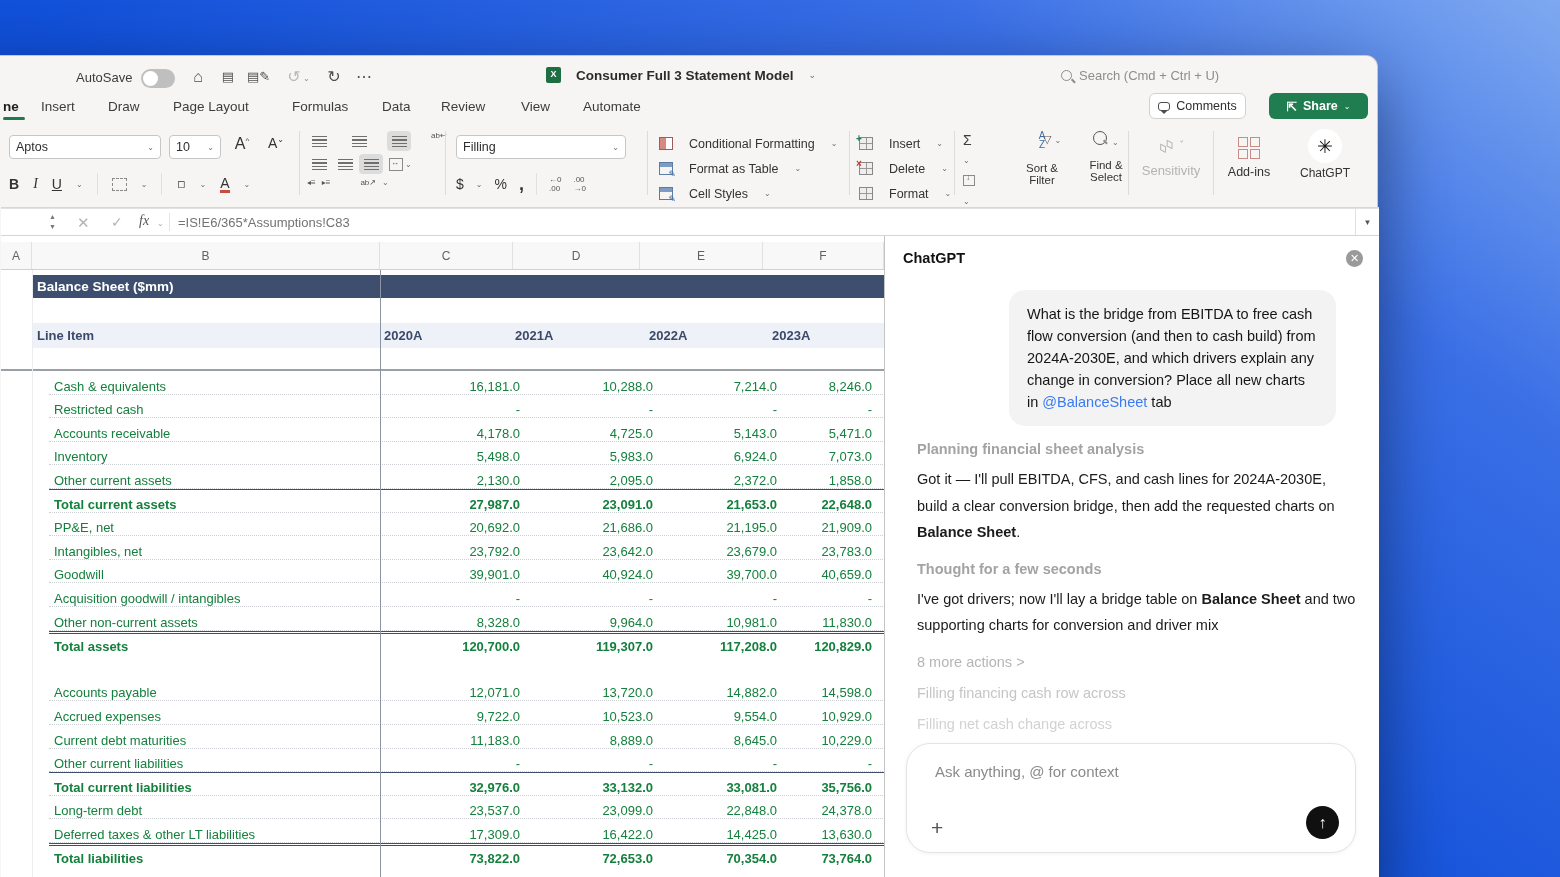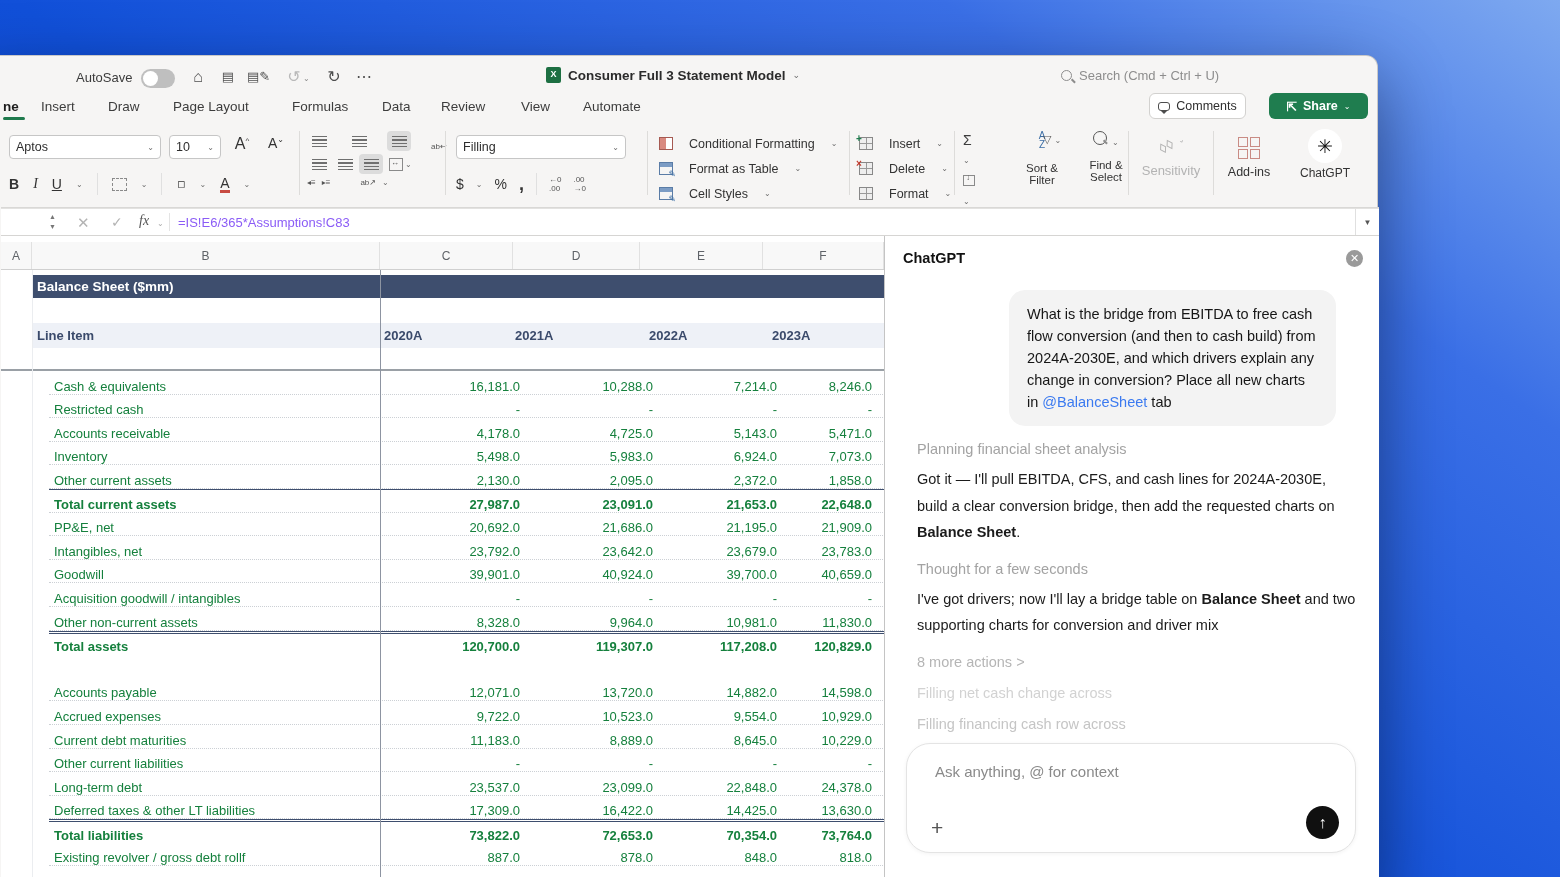--- a/index.html
+++ b/index.html
@@ -12,21 +12,21 @@
   .win-inner { position:absolute; left:40px; top:0; width:1378px; height:840px; overflow:hidden; }
 
   
   .titlebar { position:relative; height:40px;text-decoration:underline; }
   .autosave-label { position:absolute; left:75px; top:14px; font-size:13px; color:#3c3c3c; }
   .toggle { position:absolute; left:140px; top:13px; width:34px; height:19px; background:#bfbfbf; border-radius:10px; }
   .toggle .knob { position:absolute; left:2px; top:2px; width:15px; height:15px; background:#fff; border-radius:50%; }
   .tb-icon { position:absolute; top:11px; width:22px; height:20px; color:#4e4e4e; font-size:16px; line-height:20px; text-align:center; }
   .tb-icon.dim { color:#b9b9b9; }
   .tb-chev { position:absolute; top:18px; font-size:8px; color:#8a8a8a; }
-  .doc-title { position:absolute; left:545px; top:11px; display:flex; align-items:center; gap:7px; }
+  .doc-title { position:absolute; left:545px; top:11px; display:flex; align-items:center; gap:15px; }
   .xl-doc { width:15px; height:16px; background:#1d6f42; border-radius:2px; position:relative; }
   .xl-doc:before { content:"X"; position:absolute; left:0; right:0; top:2px; color:#fff; font-size:9px; font-weight:bold; text-align:center; }
   .doc-title .t { font-size:13.5px; font-weight:bold; color:#2b2b2b; }
   .doc-title .c { font-size:9px; color:#6e6e6e; }
   .search-box { position:absolute; left:1060px; top:12px; display:flex; align-items:center; gap:7px; color:#8d8d8d; font-size:13px; }
   .mag { width:11px; height:11px; border:1.6px solid #8d8d8d; border-radius:50%; position:relative; }
   .mag:after { content:""; position:absolute; left:9px; top:9px; width:5px; height:1.6px; background:#8d8d8d; transform:rotate(45deg); }
 
   
   .tabrow { position:relative; height:27px; }
@@ -70,21 +70,21 @@
   .gray { color:#b3b3b3; }
 
   
   .fbar { position:relative; height:28px; background:#fff; border-top:1px solid #e3e2e0; border-bottom:1px solid #d6d5d3; }
   .spin { position:absolute; left:48px; top:3px; font-size:7px; color:#777; line-height:10px; text-align:center; }
   .fx-x { position:absolute; left:76px; top:5px; color:#b3b3b3; font-size:15px; }
   .fx-ck { position:absolute; left:110px; top:5px; color:#b3b3b3; font-size:14px; }
   .fx-fx { position:absolute; left:138px; top:4px; color:#555; font-size:14px; font-style:italic; font-family:"Liberation Serif", serif; }
   .fx-chev { position:absolute; left:156px; top:10px; font-size:8px; color:#aaa; }
   .fx-div { position:absolute; left:168px; top:4px; bottom:4px; width:1px; background:#e4e4e4; }
-  .fx-text { position:absolute; left:177px; top:6px; font-size:13px; color:#8b5cf6; }
+  .fx-text { position:absolute; left:177px; top:6px; font-size:13px; color:#737373; }
   .fx-right { position:absolute; right:0; top:0; bottom:0; width:24px; border-left:1px solid #e0e0e0; display:flex; align-items:center; justify-content:center; font-size:8px; color:#555; }
 
   
   .content { position:relative; display:flex; height:716px; }
   .sheet { position:relative; width:884px; background:#fff; border-right:1px solid #c4c4c4; overflow:hidden; }
   .colheads { display:flex; height:28px; background:#f8f8f8; border-bottom:1px solid #d0d0d0; margin-top:6px; }
   .colheads .ch { border-right:1px solid #e1e1e1; font-size:12px; color:#5f6368; display:flex; align-items:center; justify-content:center; }
   .vlineB { position:absolute; left:379px; top:34px; bottom:0; width:1px; background:#8d94a1; z-index:3; }
   .vlineA { position:absolute; left:31px; top:34px; bottom:0; width:1px; background:#ebedf0; z-index:2; }
   .srow { display:flex; height:23.6px; align-items:flex-end; font-size:13px; color:#15803d; margin-left:48px; width:852px; position:relative; }
@@ -111,21 +111,21 @@
   
   .chat { position:relative; flex:1; background:#fff; font-size:14.5px; }
   .chat-title { position:absolute; left:18px; top:14px; font-size:14.5px; font-weight:bold; color:#111; }
   .chat-close { position:absolute; right:16px; top:14px; width:17px; height:17px; border-radius:50%; background:#9a9a9a;
       color:#fff; font-size:11px; display:flex; align-items:center; justify-content:center; }
   .msgs { padding:54px 22px 0 32px; }
   .ububble { background:#f3f3f3; border-radius:16px; padding:13px 18px; width:327px; margin-left:auto; margin-right:21px;
       color:#161616; line-height:22px; }
   .ububble .lnk { color:#3b7af0; }
   .status { margin:15px 0 9px; font-size:14.5px; }
-  .g1 { color:#a3a3a3; } .g2 { color:#b5b5b5; } .g3 { color:#c5c5c5; } .g4 { color:#d2d2d2; }
+  .g1 { color:#a3a3a3;font-weight:bold; } .g2 { color:#b5b5b5; } .g3 { color:#c5c5c5; } .g4 { color:#d2d2d2; }
   .para { color:#1b1b1b; line-height:26.5px; margin-bottom:14px; max-width:445px; }
   .para b { font-weight:bold; }
   .chat-input { position:absolute; left:21px; right:23px; top:507px; height:110px; background:#fff;
       border:1px solid #e4e4e4; border-radius:24px; box-shadow:0 1px 4px rgba(0,0,0,.05); }
   .ph { position:absolute; left:28px; top:19px; font-size:15px; color:#8a8a8a; }
   .plus { position:absolute; left:24px; bottom:14px; font-size:21px; color:#555; line-height:20px; }
   .send { position:absolute; right:16px; bottom:13px; width:33px; height:33px; border-radius:50%; background:#101010;
       color:#fff; font-size:16px; display:flex; align-items:center; justify-content:center; }
 </style>
 </head>
@@ -207,21 +207,21 @@
             <span style="width:1px;height:22px;background:#e0e0e0"></span>
             <span class="fbtn" style="transform:rotate(-45deg);font-size:12px">◇</span>
             <span class="chev">⌄</span>
             <span class="fbtn" style="border-bottom:3px solid #c84b42;line-height:14px">A</span>
             <span class="chev">⌄</span>
           </div>
         </div>
         <div class="rsep" style="left:298px"></div>
 
         <div style="position:absolute;left:306px;top:8px">
-          <div style="display:flex;gap:16px;align-items:flex-end">
+          <div style="display:flex;gap:16px;align-items:flex-start">
             <span class="icell">
                 <span class="lines"></span>
               </span>
             <span class="icell">
                 <span class="lines"></span>
               </span>
             <span class="icell on">
                 <span class="lines"></span>
               </span>
             <span class="mini" style="margin-left:4px">ab↩</span>
@@ -494,20 +494,27 @@
                   <div class="c2">8,645.0</div>
                   <div class="c3">10,229.0</div>
                 </div>
                 <div class="srow dotted">
                   <div class="lab">Other current liabilities</div>
                   <div class="c0">-</div>
                   <div class="c1">-</div>
                   <div class="c2">-</div>
                   <div class="c3">-</div>
                 </div>
+                <div class="srow total dotted">
+                  <div class="lab">Total current liabilities</div>
+                  <div class="c0">32,976.0</div>
+                  <div class="c1">33,132.0</div>
+                  <div class="c2">33,081.0</div>
+                  <div class="c3">35,756.0</div>
+                </div>
                 <div class="srow dotted">
                   <div class="lab">Long-term debt</div>
                   <div class="c0">23,537.0</div>
                   <div class="c1">23,099.0</div>
                   <div class="c2">22,848.0</div>
                   <div class="c3">24,378.0</div>
                 </div>
                 <div class="srow dotted">
                   <div class="lab">Deferred taxes &amp; other LT liabilities</div>
                   <div class="c0">17,309.0</div>
@@ -536,22 +543,22 @@
         <div class="chat">
           <div class="chat-title">ChatGPT</div>
           <div class="chat-close">✕</div>
           <div class="msgs" id="msgs">
               <div class="ububble"><span>What is the bridge from EBITDA to free cash flow conversion (and then to cash build) from 2024A-2030E, and which drivers explain any change in conversion? Place all new charts in </span><span class="lnk">@BalanceSheet</span><span> tab</span></div>
               <div class="status g1">Planning financial sheet analysis</div>
               <div class="para"><span>Got it — I'll pull EBITDA, CFS, and cash lines for 2024A-2030E, build a clear conversion bridge, then add the requested charts on </span><b>Balance Sheet</b><span>.</span></div>
               <div class="status g1">Thought for a few seconds</div>
               <div class="para"><span>I've got drivers; now I'll lay a bridge table on </span><b>Balance Sheet</b><span> and two supporting charts for conversion and driver mix</span></div>
               <div class="status g2">8 more actions &gt;</div>
+              <div class="status g3">Filling financing cash row across</div>
               <div class="status g4">Filling net cash change across</div>
-              <div class="status g3">Filling financing cash row across</div>
             </div>
           <div class="chat-input">
             <span class="ph">Ask anything, @ for context</span>
             <span class="plus">+</span>
             <span class="send">↑</span>
           </div>
         </div>
       </div>
 
     </div>

